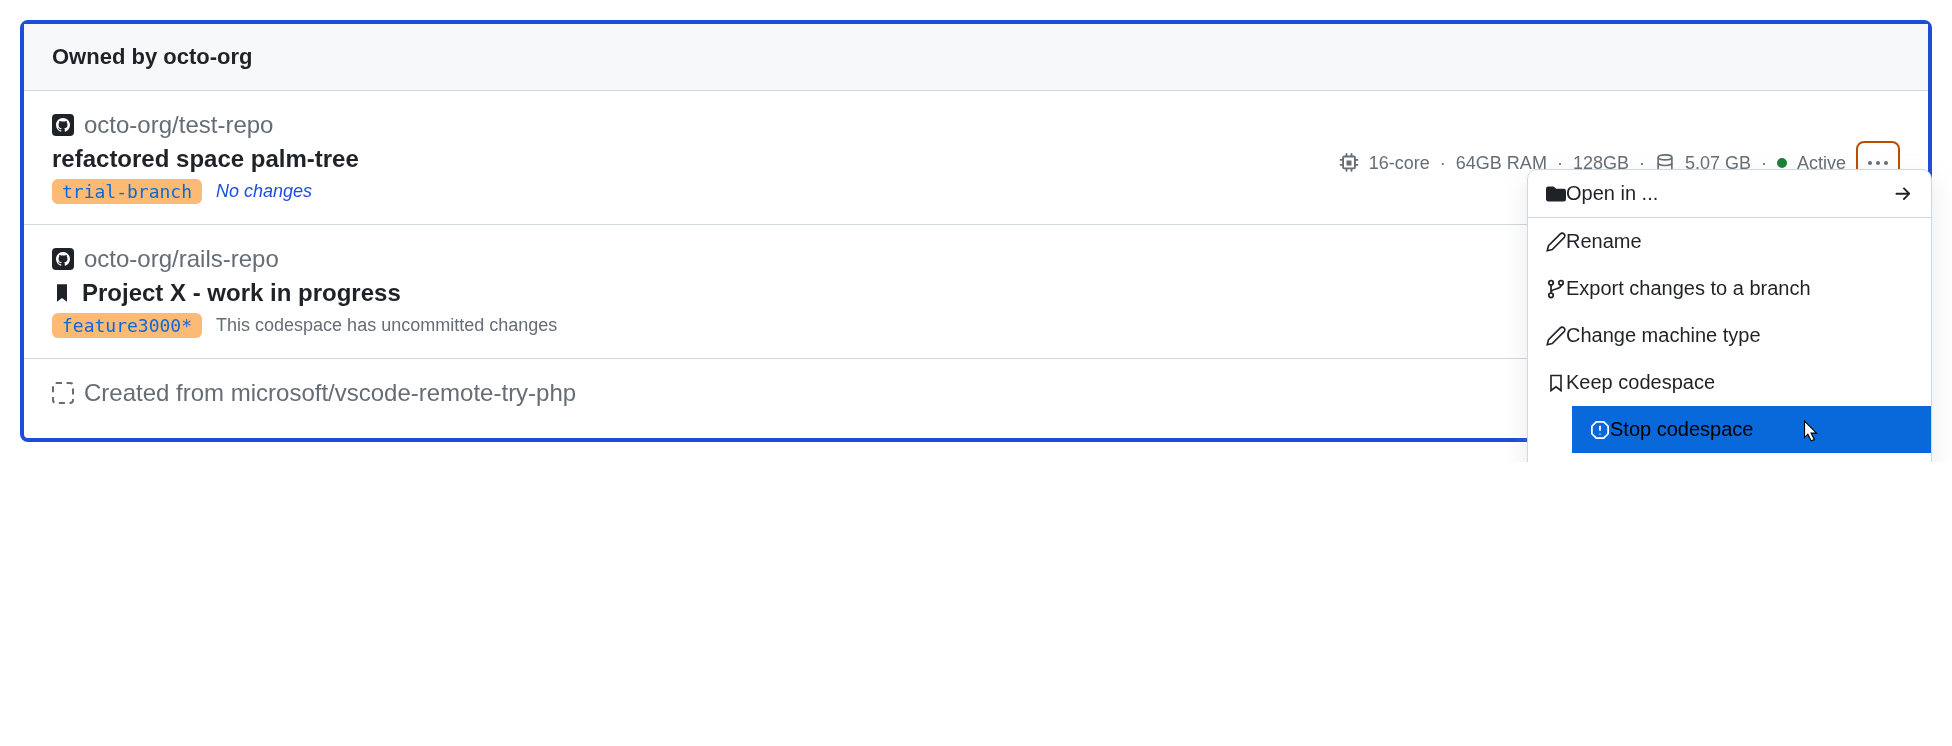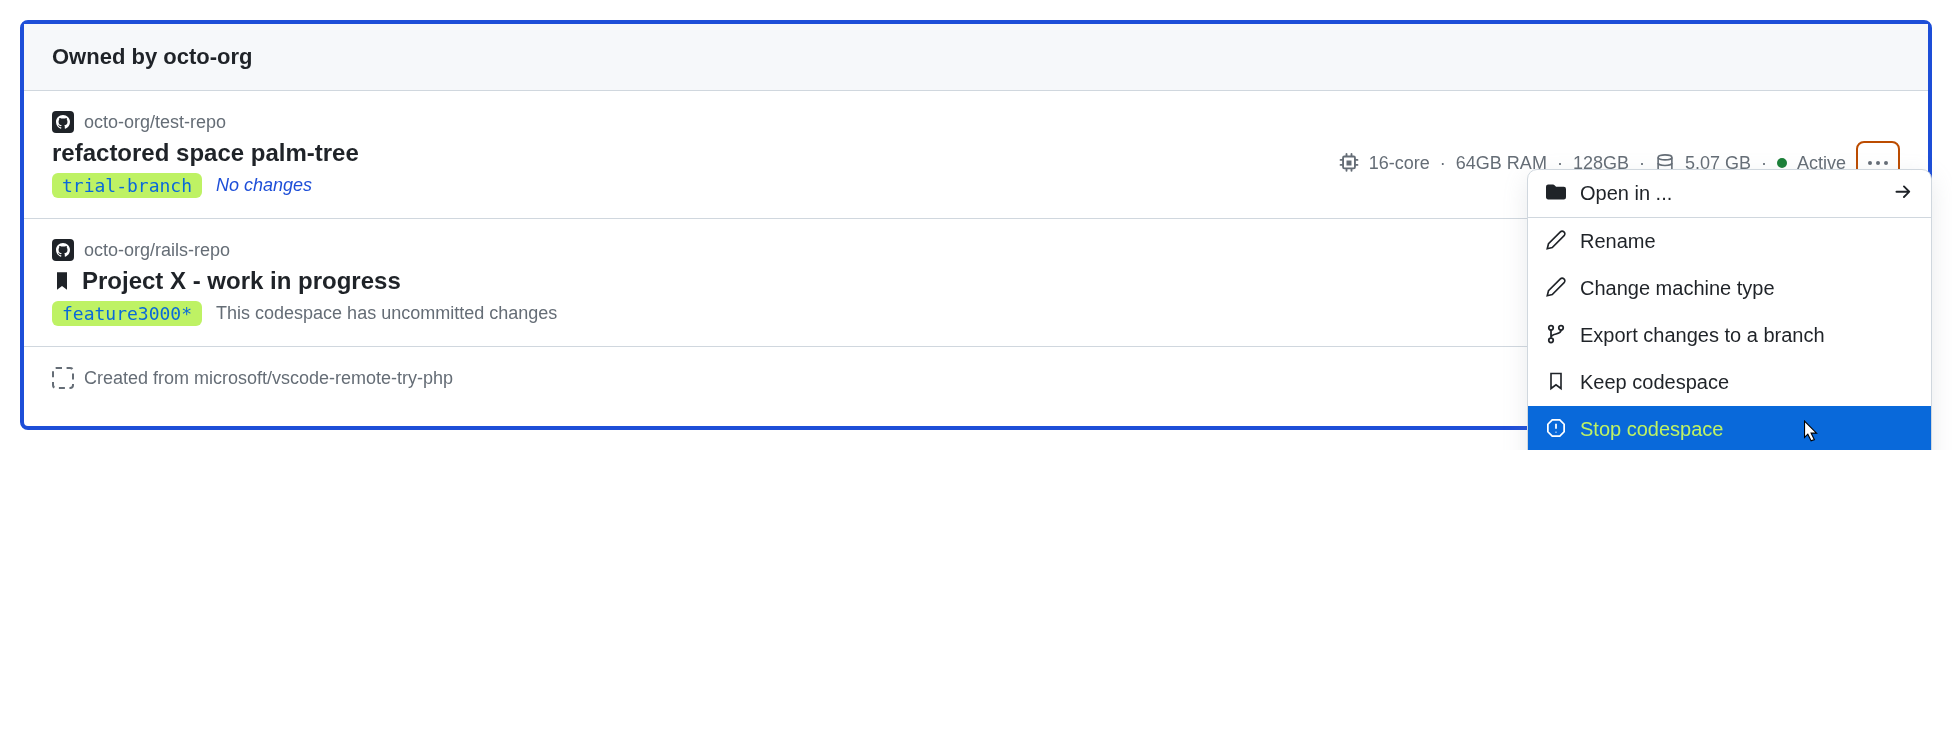--- a/index.html
+++ b/index.html
@@ -26,30 +26,30 @@
   .row {
     display: flex;
     align-items: flex-start;
     justify-content: space-between;
     padding: 20px 28px;
     border-bottom: 1px solid #d0d7de;
     position: relative;
   }
   .row:last-of-type { border-bottom: none; }
   .row-left { display: flex; flex-direction: column; gap: 6px; }
-  .repo-line { display: flex; align-items: center; gap: 10px; color: #656d76; font-size: 18px; }
+  .repo-line { display: flex; align-items: center; gap: 10px; color: #656d76; font-size: 24px; }
   .repo-avatar {
     width: 22px; height: 22px; border-radius: 4px; background: #1f2328;
     display: inline-flex; align-items: center; justify-content: center;
   }
   .repo-avatar svg { fill: #fff; }
   .title-line { display: flex; align-items: center; gap: 10px; font-size: 24px; font-weight: 600; }
   .branch-line { display: flex; align-items: center; gap: 14px; }
   .branch-chip {
-    background: #bef264;
+    background: #fdba74;
     color: #0969da;
     font-family: ui-monospace, SFMono-Regular, Menlo, monospace;
     font-size: 18px;
     padding: 2px 10px;
     border-radius: 6px;
   }
   .branch-note { color: #1d4ed8; font-style: italic; }
   .branch-note-normal { color: #656d76; }
   .row-right {
     display: flex; align-items: center; gap: 10px;
@@ -87,28 +87,28 @@
     content: "";
     position: absolute;
     top: -9px; right: 22px;
     width: 16px; height: 16px;
     background: #fff;
     border-left: 1px solid #d0d7de;
     border-top: 1px solid #d0d7de;
     transform: rotate(45deg);
   }
   .dropdown-item {
-    display: flex; align-items: flex-start; gap: 14px;
+    display: flex; align-items: center; 
     padding: 12px 18px;
     font-size: 20px;
     cursor: pointer;
   }
   .dropdown-item.bordered { border-bottom: 1px solid #d0d7de; }
   .dropdown-item .spacer { flex: 1; }
-  .dropdown-item.hover { background: #0969da; color: #bef264; }
+  .dropdown-item.hover { background: #0969da; color: #000000; margin-left: 44px; }
   .dropdown-item.hover svg { color: #fff; }
   .dropdown-item.danger { color: #cf222e; }
   .cursor {
     position: absolute; width: 22px; height: 24px; pointer-events: none;
   }
 </style>
 </head>
 <body>
 
 <div class="panel">
@@ -173,33 +173,33 @@
             <path d="M8.22 2.97a.75.75 0 0 1 1.06 0l4.25 4.25a.75.75 0 0 1 0 1.06l-4.25 4.25a.75.75 0 1 1-1.06-1.06l2.97-2.97H2.75a.75.75 0 0 1 0-1.5h8.44L8.22 4.03a.75.75 0 0 1 0-1.06z"></path>
           </svg>
       </div>
       <div class="dropdown-item">
         <svg class="icon" viewBox="0 0 16 16" fill="currentColor">
             <path d="M11.5 1.5a2 2 0 0 1 2.83 0l.17.17a2 2 0 0 1 0 2.83L5 14l-4 1 1-4z" fill="none" stroke="currentColor" stroke-width="1.3"></path>
           </svg>
         <span>Rename</span>
       </div>
       <div class="dropdown-item">
-        <svg class="icon" viewBox="0 0 16 16" fill="none" stroke="currentColor" stroke-width="1.3">
-            <path d="M11.5 1.5a2 2 0 0 1 2.83 0l.17.17a2 2 0 0 1 0 2.83L5 14l-4 1 1-4z"></path>
-          </svg>
-        <span>Change machine type</span>
-      </div>
-      <div class="dropdown-item">
         <svg class="icon" viewBox="0 0 16 16" fill="none" stroke="currentColor" stroke-width="1.4">
             <circle cx="4" cy="3" r="1.8"></circle>
             <circle cx="12" cy="3" r="1.8"></circle>
             <circle cx="4" cy="13" r="1.8"></circle>
             <path d="M4 5v6M12 5c0 4-8 2-8 6"></path>
           </svg>
         <span>Export changes to a branch</span>
+      </div>
+      <div class="dropdown-item">
+        <svg class="icon" viewBox="0 0 16 16" fill="none" stroke="currentColor" stroke-width="1.3">
+            <path d="M11.5 1.5a2 2 0 0 1 2.83 0l.17.17a2 2 0 0 1 0 2.83L5 14l-4 1 1-4z"></path>
+          </svg>
+        <span>Change machine type</span>
       </div>
       <div class="dropdown-item">
         <svg class="icon" viewBox="0 0 16 16" fill="none" stroke="currentColor" stroke-width="1.3">
             <path d="M4 2h8v12l-4-3-4 3z"></path>
           </svg>
         <span>Keep codespace</span>
       </div>
       <div class="dropdown-item hover" style="position:relative">
         <svg class="icon" viewBox="0 0 16 16" fill="none" stroke="currentColor" stroke-width="1.4">
             <path d="M5 1.5h6L14.5 5v6L11 14.5H5L1.5 11V5z"></path>

